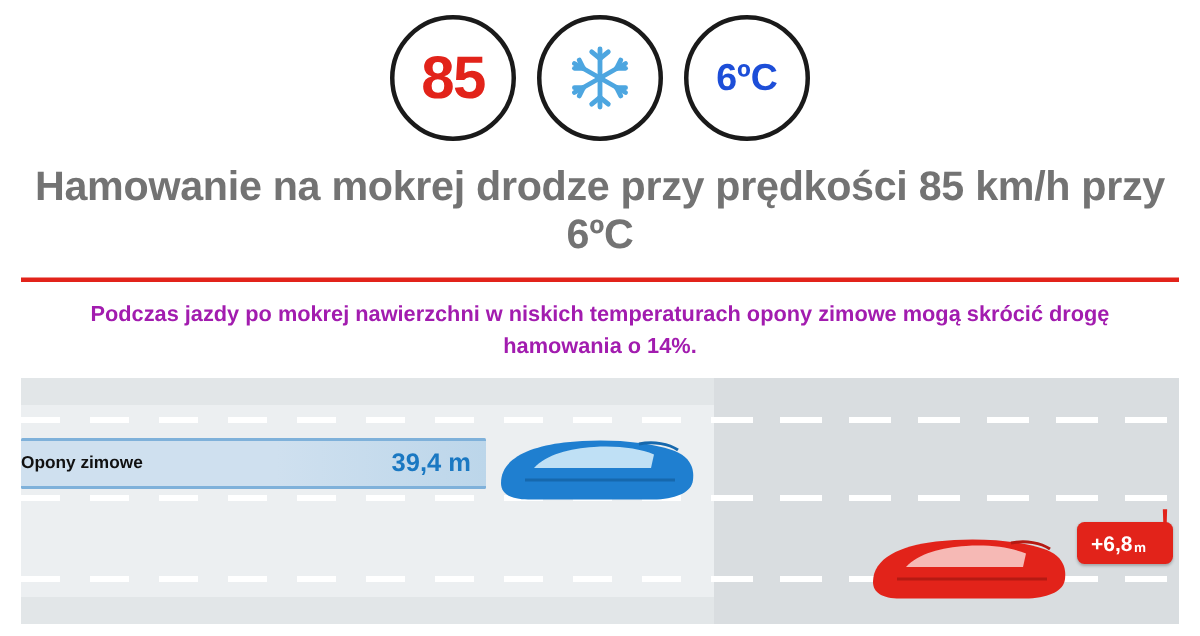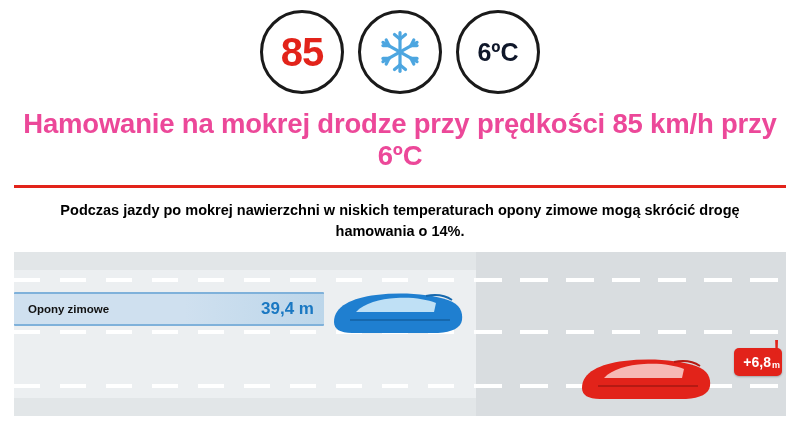--- a/index.html
+++ b/index.html
@@ -16,43 +16,43 @@
     display: flex; justify-content: center; align-items: center;
     gap: 14px; padding-top: 10px;
   }
   .circle {
     width: 84px; height: 84px; border-radius: 50%;
     border: 3px solid #1a1a1a;
     display: flex; align-items: center; justify-content: center;
     background: #fff;
   }
   .circle.speed span { font-size: 40px; font-weight: bold; color: #e2231a; letter-spacing: -1px; }
-  .circle.temp span  { font-size: 25px; font-weight: bold; color: #0f172a; }
+  .circle.temp span  { font-size: 25px; font-weight: bold; color: #1d4ed8; }
   .snowflake { width: 46px; height: 46px; display:block; }
 
   
   .title {
     margin: 14px 8px 0 8px;
     text-align: center;
     font-size: 27.5px;
     font-weight: bold;
-    color: #ec4899;
+    color: #737373;
     line-height: 1.18;
     letter-spacing: -0.2px;
   }
   .rule {
     margin: 12px 14px 0 14px;
     height: 3px; background: #e2231a;
   }
   .subtitle {
     margin: 12px 60px 0 60px;
     text-align: center;
     font-size: 14.5px;
     font-weight: bold;
-    color: #000000;
+    color: #a21caf;
     line-height: 1.45;
   }
 
   
   .diagram {
     position: absolute;
     left: 14px; top: 252px;
     width: 772px; height: 164px;
     background: #eceff1;
   }
@@ -76,21 +76,21 @@
 
   
   .bar {
     position: absolute;
     height: 34px;
     display: flex; align-items: center;
     border-radius: 1px;
   }
   .bar .label {
     font-size: 11.5px; font-weight: bold; color: #111;
-    margin-left: 14px; white-space: nowrap;
+    white-space: nowrap;
   }
   .bar .dist {
     position: absolute; right: 10px;
     font-size: 17px; font-weight: bold; text-align: right;
   }
   .bar.winter {
     left: 0; top: 40px; width: 310px;
     background: linear-gradient(to right, #cfe0ef 0%, #cfe0ef 55%, #bcd6ea 100%);
     border-top: 2px solid #7fb1da; border-bottom: 2px solid #7fb1da;
   }
@@ -116,21 +116,21 @@
   
   .car { position: absolute; }
   .car.blue { left: 312px; top: 24px; }
   .car.red  { left: 560px; top: 90px; }
 
   
   .delta {
     position: absolute; right: 4px; top: 96px;
     background: #e2231a; color: #fff;
     border-radius: 5px;
-    padding: 6px 2px 6px 9px;
+    padding: 6px 18px 6px 9px;
     font-size: 14px; font-weight: bold;
     display: flex; align-items: flex-end; gap: 1px;
     box-shadow: 0 1px 2px rgba(0,0,0,.25);
   }
   .delta .unit { font-size: 9px; }
   .excl {
     position: absolute; right: 6px; top: 84px;
     color: #e2231a; font-size: 20px; font-weight: bold;
   }
 </style>

